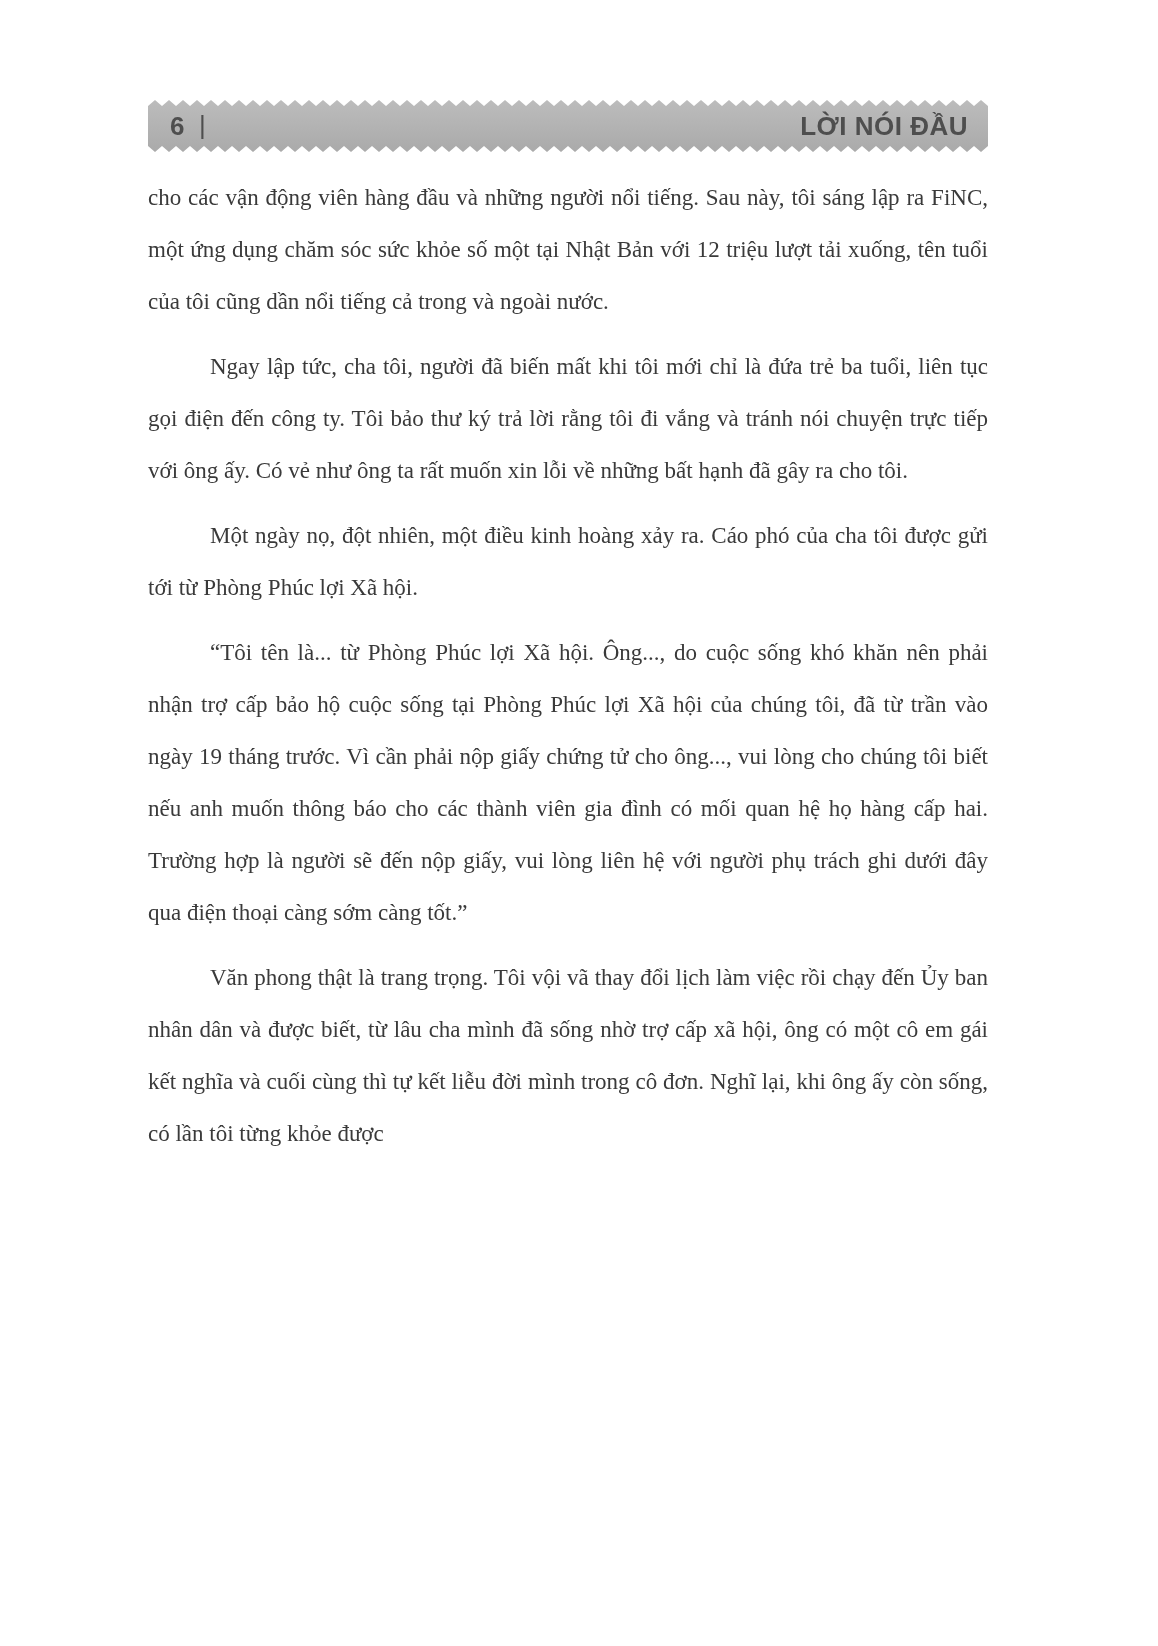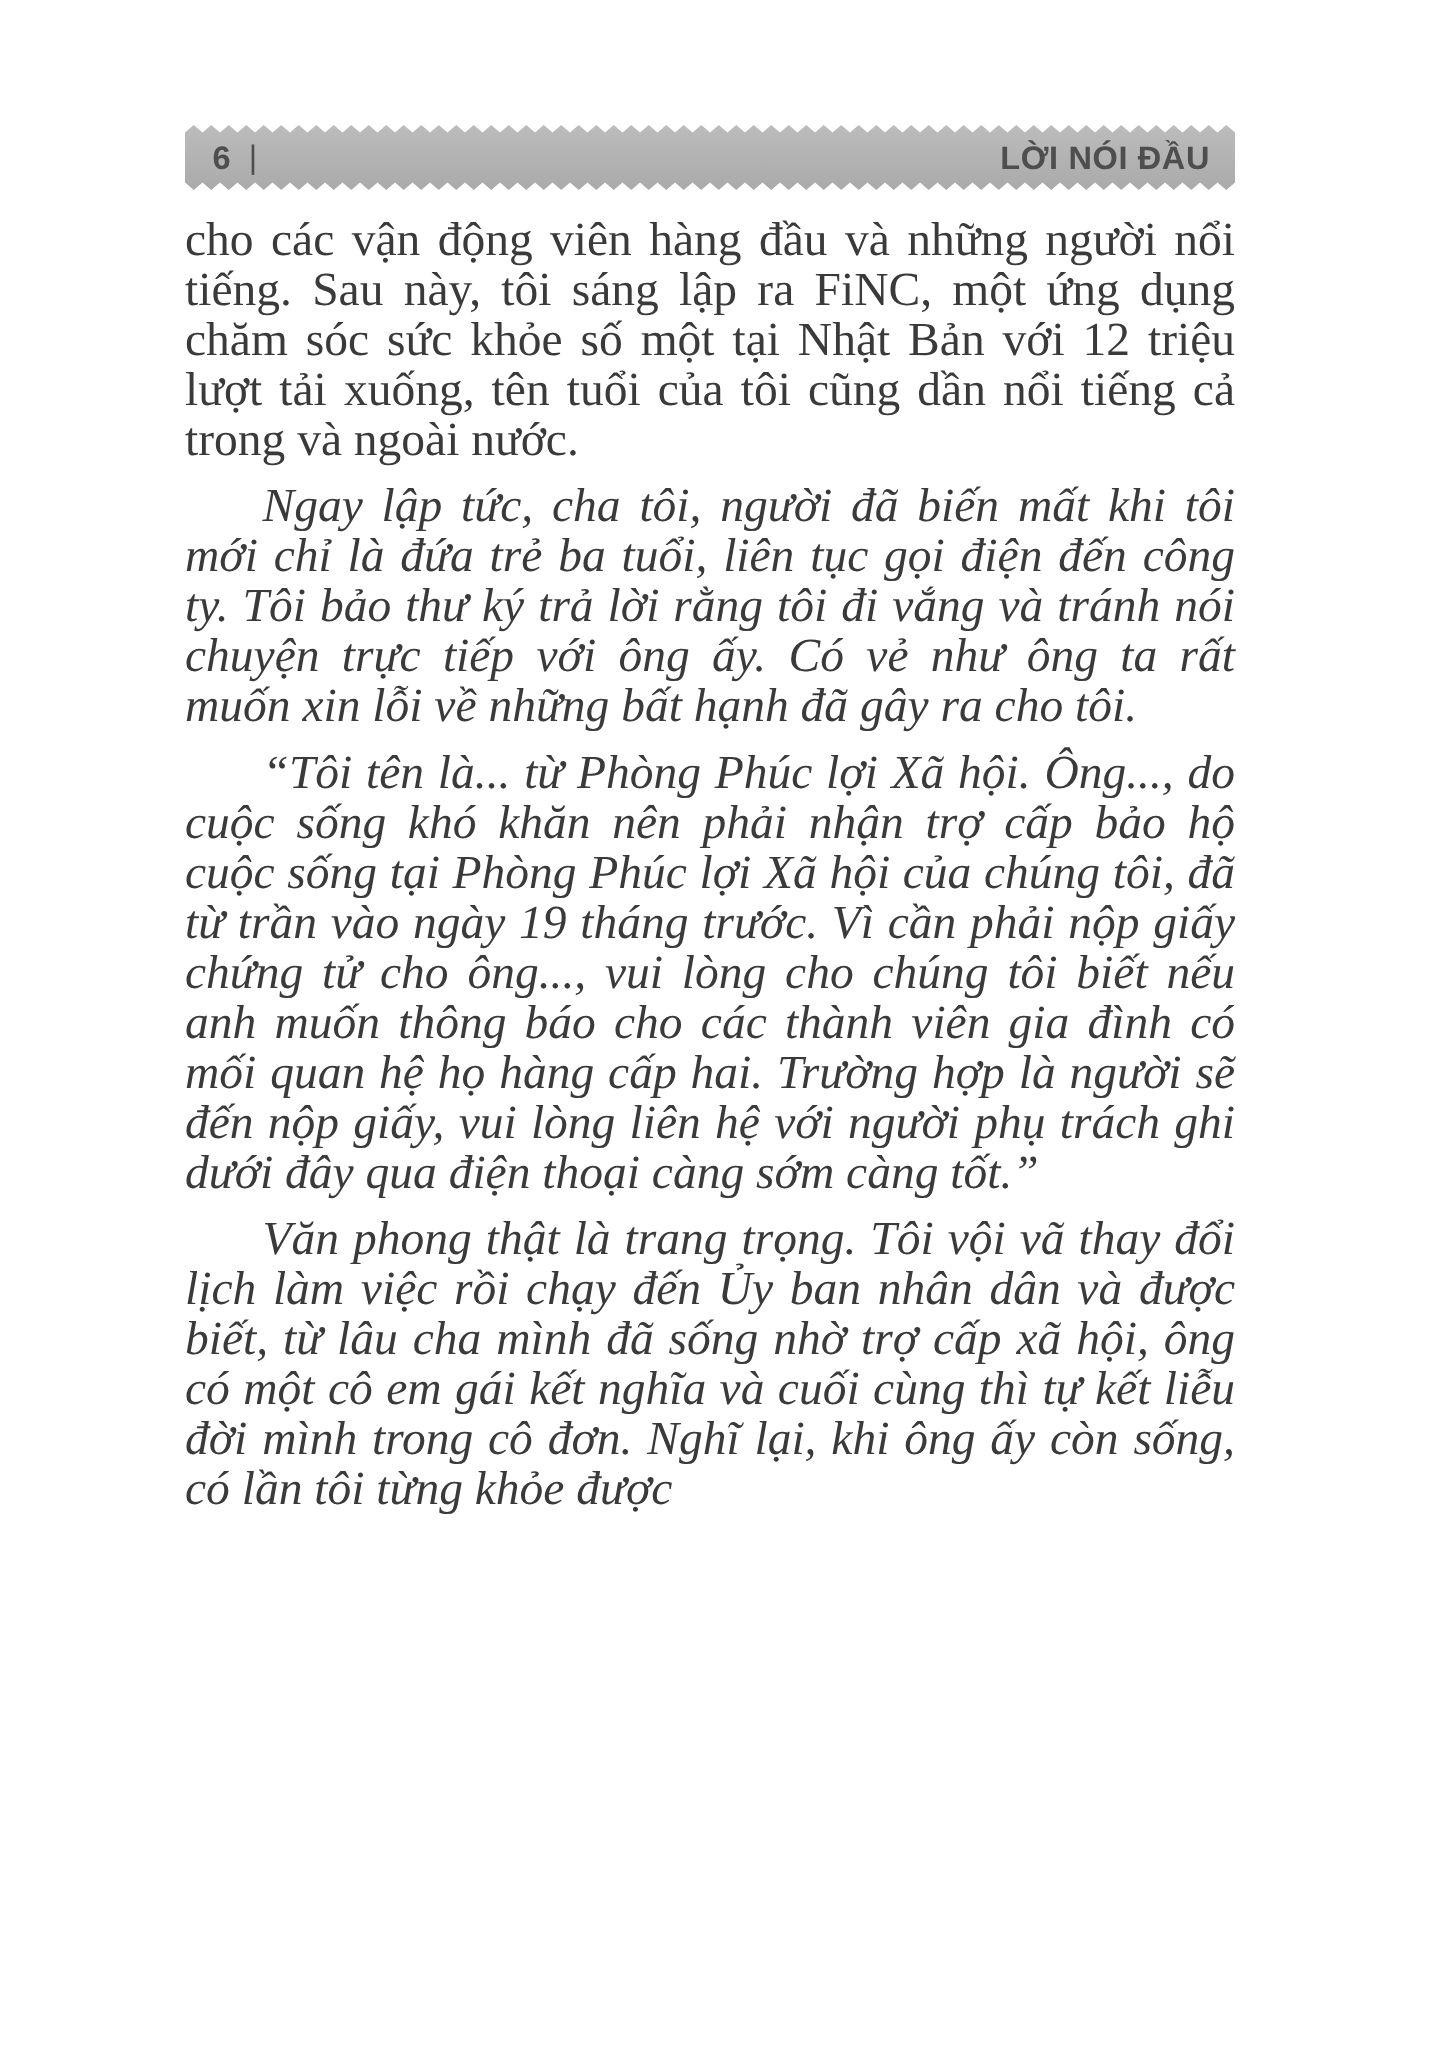--- a/index.html
+++ b/index.html
@@ -40,46 +40,46 @@
     display:flex;
     align-items:center;
     gap:14px;
   }
   .banner-divider{
     font-weight:normal;
     transform:translateY(-1px);
   }
   .body-text{
     margin-top:20px;
-    font-size:38px;
-    line-height:40px;
+    font-size:23px;
+    line-height:52px;
     color:var(--body-text);
     text-align:justify;
   }
   .para{
     margin:0 0 13px 0;
   }
   .para.indent{
     text-indent:62px;
-    font-style:italic;
   }
 </style>
 </head>
 <body>
 
 <div class="page">
 
   <header class="banner" id="banner" style="clip-path: polygon(0px 6px, 7px 0px, 14px 6px, 21px 0px, 28px 6px, 35px 0px, 42px 6px, 49px 0px, 56px 6px, 63px 0px, 70px 6px, 77px 0px, 84px 6px, 91px 0px, 98px 6px, 105px 0px, 112px 6px, 119px 0px, 126px 6px, 133px 0px, 140px 6px, 147px 0px, 154px 6px, 161px 0px, 168px 6px, 175px 0px, 182px 6px, 189px 0px, 196px 6px, 203px 0px, 210px 6px, 217px 0px, 224px 6px, 231px 0px, 238px 6px, 245px 0px, 252px 6px, 259px 0px, 266px 6px, 273px 0px, 280px 6px, 287px 0px, 294px 6px, 301px 0px, 308px 6px, 315px 0px, 322px 6px, 329px 0px, 336px 6px, 343px 0px, 350px 6px, 357px 0px, 364px 6px, 371px 0px, 378px 6px, 385px 0px, 392px 6px, 399px 0px, 406px 6px, 413px 0px, 420px 6px, 427px 0px, 434px 6px, 441px 0px, 448px 6px, 455px 0px, 462px 6px, 469px 0px, 476px 6px, 483px 0px, 490px 6px, 497px 0px, 504px 6px, 511px 0px, 518px 6px, 525px 0px, 532px 6px, 539px 0px, 546px 6px, 553px 0px, 560px 6px, 567px 0px, 574px 6px, 581px 0px, 588px 6px, 595px 0px, 602px 6px, 609px 0px, 616px 6px, 623px 0px, 630px 6px, 637px 0px, 644px 6px, 651px 0px, 658px 6px, 665px 0px, 672px 6px, 679px 0px, 686px 6px, 693px 0px, 700px 6px, 707px 0px, 714px 6px, 721px 0px, 728px 6px, 735px 0px, 742px 6px, 749px 0px, 756px 6px, 763px 0px, 770px 6px, 777px 0px, 784px 6px, 791px 0px, 798px 6px, 805px 0px, 812px 6px, 819px 0px, 826px 6px, 833px 0px, 840px 6px, 840px 46px, 833px 52px, 826px 46px, 819px 52px, 812px 46px, 805px 52px, 798px 46px, 791px 52px, 784px 46px, 777px 52px, 770px 46px, 763px 52px, 756px 46px, 749px 52px, 742px 46px, 735px 52px, 728px 46px, 721px 52px, 714px 46px, 707px 52px, 700px 46px, 693px 52px, 686px 46px, 679px 52px, 672px 46px, 665px 52px, 658px 46px, 651px 52px, 644px 46px, 637px 52px, 630px 46px, 623px 52px, 616px 46px, 609px 52px, 602px 46px, 595px 52px, 588px 46px, 581px 52px, 574px 46px, 567px 52px, 560px 46px, 553px 52px, 546px 46px, 539px 52px, 532px 46px, 525px 52px, 518px 46px, 511px 52px, 504px 46px, 497px 52px, 490px 46px, 483px 52px, 476px 46px, 469px 52px, 462px 46px, 455px 52px, 448px 46px, 441px 52px, 434px 46px, 427px 52px, 420px 46px, 413px 52px, 406px 46px, 399px 52px, 392px 46px, 385px 52px, 378px 46px, 371px 52px, 364px 46px, 357px 52px, 350px 46px, 343px 52px, 336px 46px, 329px 52px, 322px 46px, 315px 52px, 308px 46px, 301px 52px, 294px 46px, 287px 52px, 280px 46px, 273px 52px, 266px 46px, 259px 52px, 252px 46px, 245px 52px, 238px 46px, 231px 52px, 224px 46px, 217px 52px, 210px 46px, 203px 52px, 196px 46px, 189px 52px, 182px 46px, 175px 52px, 168px 46px, 161px 52px, 154px 46px, 147px 52px, 140px 46px, 133px 52px, 126px 46px, 119px 52px, 112px 46px, 105px 52px, 98px 46px, 91px 52px, 84px 46px, 77px 52px, 70px 46px, 63px 52px, 56px 46px, 49px 52px, 42px 46px, 35px 52px, 28px 46px, 21px 52px, 14px 46px, 7px 52px, 0px 46px);">
     <span class="banner-left">
       <span>6</span>
       <span class="banner-divider">|</span>
     </span>
     <span>LỜI NÓI ĐẦU</span>
   </header>
 
   <main class="body-text">
       <p class="para">cho các vận động viên hàng đầu và những người nổi tiếng. Sau này, tôi sáng lập ra FiNC, một ứng dụng chăm sóc sức khỏe số một tại Nhật Bản với 12 triệu lượt tải xuống, tên tuổi của tôi cũng dần nổi tiếng cả trong và ngoài nước.</p>
       <p class="para indent">Ngay lập tức, cha tôi, người đã biến mất khi tôi mới chỉ là đứa trẻ ba tuổi, liên tục gọi điện đến công ty. Tôi bảo thư ký trả lời rằng tôi đi vắng và tránh nói chuyện trực tiếp với ông ấy. Có vẻ như ông ta rất muốn xin lỗi về những bất hạnh đã gây ra cho tôi.</p>
+      <p class="para indent">Một ngày nọ, đột nhiên, một điều kinh hoàng xảy ra. Cáo phó của cha tôi được gửi tới từ Phòng Phúc lợi Xã hội.</p>
       <p class="para indent">“Tôi tên là... từ Phòng Phúc lợi Xã hội. Ông..., do cuộc sống khó khăn nên phải nhận trợ cấp bảo hộ cuộc sống tại Phòng Phúc lợi Xã hội của chúng tôi, đã từ trần vào ngày 19 tháng trước. Vì cần phải nộp giấy chứng tử cho ông..., vui lòng cho chúng tôi biết nếu anh muốn thông báo cho các thành viên gia đình có mối quan hệ họ hàng cấp hai. Trường hợp là người sẽ đến nộp giấy, vui lòng liên hệ với người phụ trách ghi dưới đây qua điện thoại càng sớm càng tốt.”</p>
       <p class="para indent">Văn phong thật là trang trọng. Tôi vội vã thay đổi lịch làm việc rồi chạy đến Ủy ban nhân dân và được biết, từ lâu cha mình đã sống nhờ trợ cấp xã hội, ông có một cô em gái kết nghĩa và cuối cùng thì tự kết liễu đời mình trong cô đơn. Nghĩ lại, khi ông ấy còn sống, có lần tôi từng khỏe được</p>
     </main>
 
 </div>
 
 </body></html>

